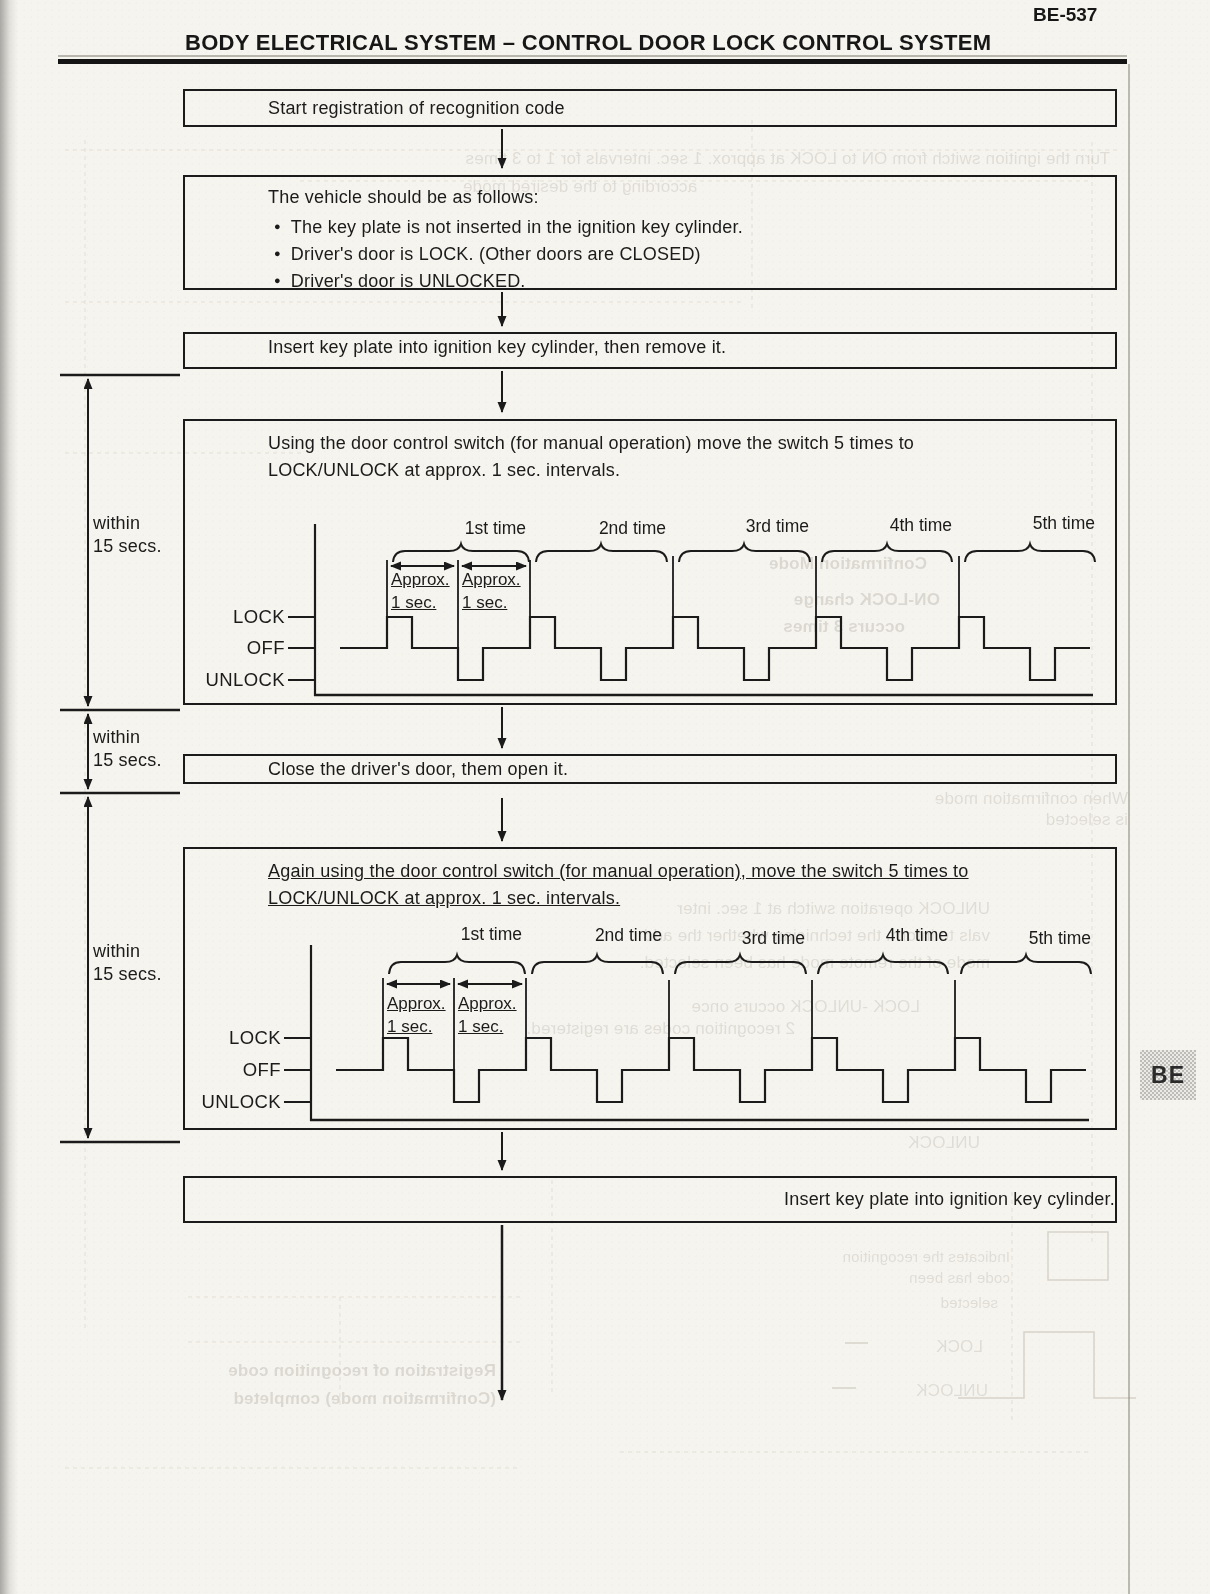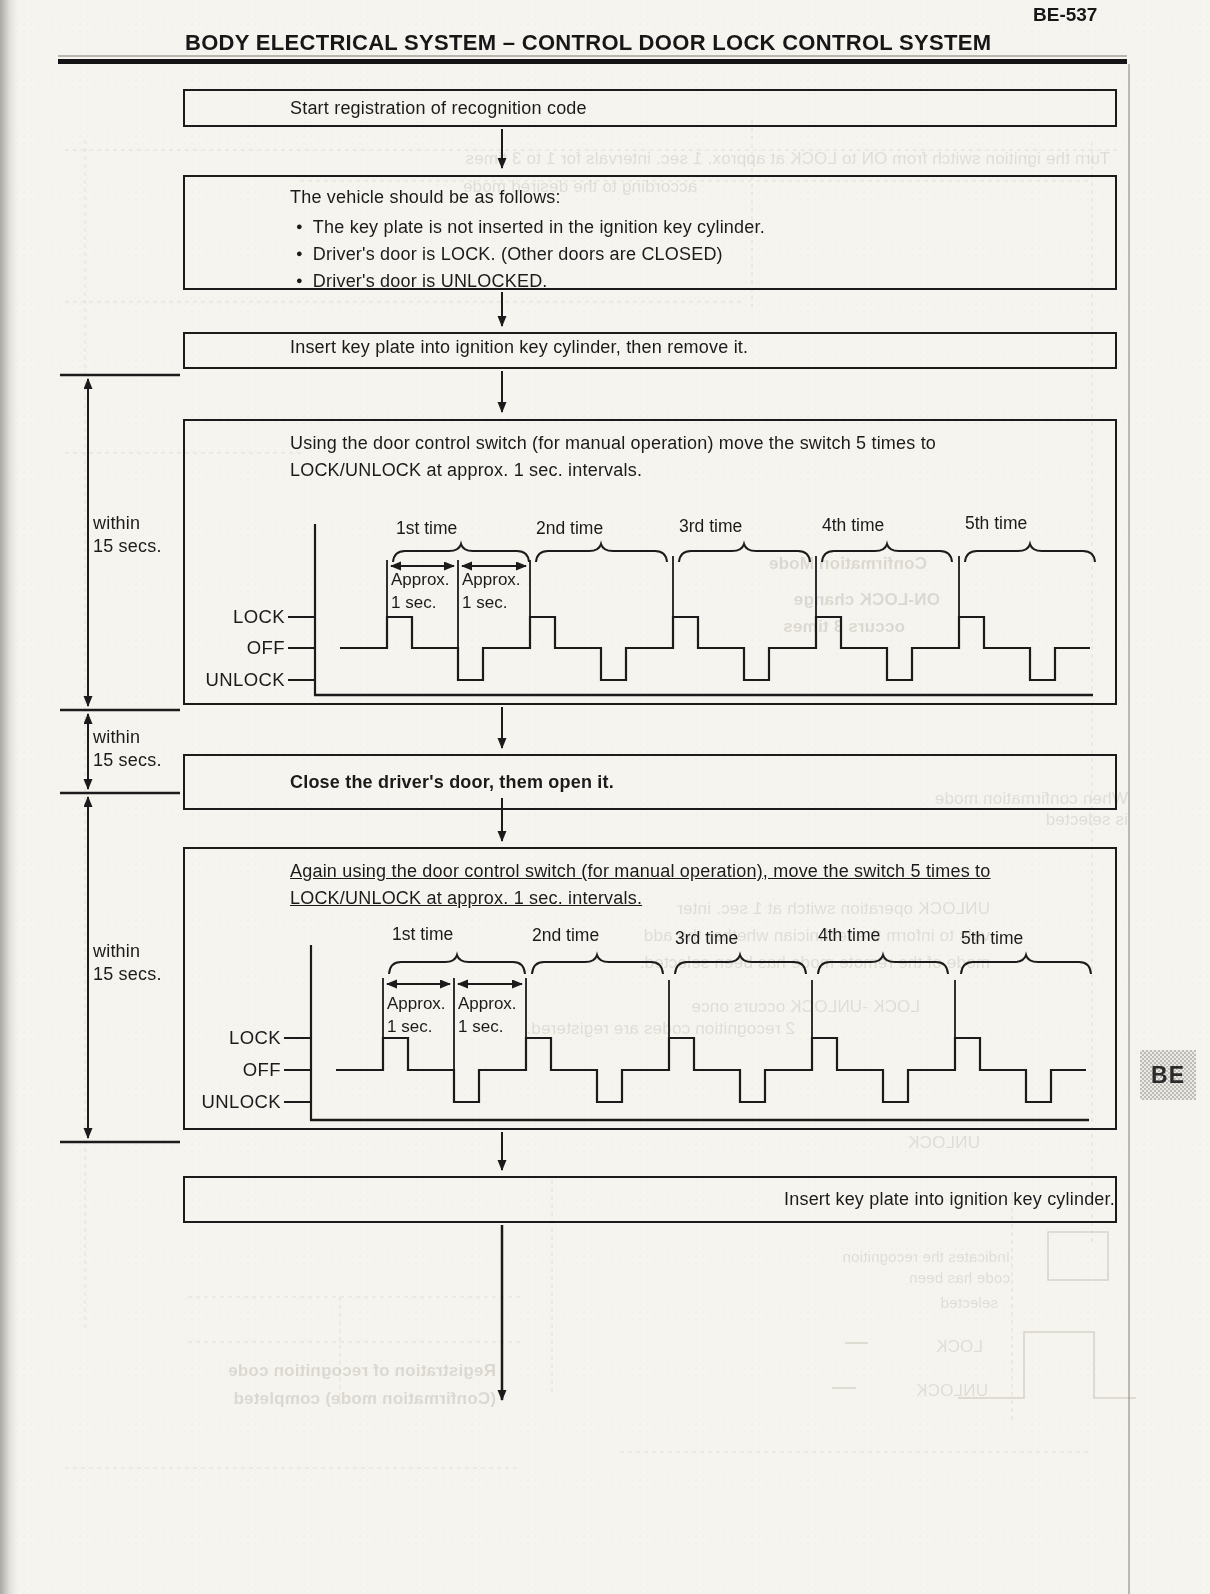--- a/index.html
+++ b/index.html
@@ -14,28 +14,28 @@
   .scan-edge{position:absolute;left:0;top:0;width:18px;height:100%;
     background:linear-gradient(to right, rgba(105,105,102,.55), rgba(150,150,146,.2) 55%, rgba(0,0,0,0));}
   .hdr-title{position:absolute;left:185px;top:30px;font-size:22px;font-weight:bold;letter-spacing:.3px;color:#171717;white-space:nowrap;}
   .hdr-code{position:absolute;left:1033px;top:4px;font-size:19px;font-weight:bold;color:#171717;text-align:center;}
   .rule-thin{position:absolute;left:58px;top:55px;width:1069px;height:2px;background:#b9b6ae;}
   .rule{position:absolute;left:58px;top:59px;width:1069px;height:5px;background:#141414;}
   .fold-line{position:absolute;left:1128px;top:64px;width:2px;height:1530px;background:rgba(140,136,128,.55);}
 
   .box{position:absolute;left:183px;width:934px;border:2.5px solid #1b1b1b;box-sizing:border-box;background:transparent;z-index:5;}
   .box .txt{font-size:18px;line-height:27px;letter-spacing:.2px;}
-  .pad{padding-left:105px;}
+  .pad{padding-left:59px;margin-left:24px;}
   .bullet{display:flex;align-items:baseline;font-size:18px;line-height:25px;letter-spacing:.2px;}
   .bullet .dot{font-size:11px;margin:0 10px 0 6px;position:relative;top:-3px;}
 
   .lbl{position:absolute;z-index:6;}
   .wf-level{width:135px;text-align:right;font-size:18.5px;letter-spacing:.4px;}
-  .wf-time{width:130px;text-align:left;font-size:17.5px;}
-  .wf-approx{width:66px;font-size:17px;line-height:23px;}
+  .wf-time{width:130px;text-align:right;font-size:17.5px;}
+  .wf-approx{width:66px;font-size:17px;line-height:23px;text-decoration:underline;}
   .timing{font-size:18px;line-height:23px;letter-spacing:.2px;}
 
   .ghost{position:absolute;z-index:1;transform:scaleX(-1);color:#716f64;opacity:.17;
     font-size:17px;line-height:21px;letter-spacing:.2px;}
   .ghost.b{font-weight:bold;opacity:.2;}
 
   svg.lines{position:absolute;left:0;top:0;z-index:4;}
   svg.faint{position:absolute;left:0;top:0;z-index:0;}
 
   .tab-be{position:absolute;left:1140px;top:1050px;width:56px;height:50px;z-index:7;
@@ -207,21 +207,21 @@
   </div>
 
   <div class="box" style="top:332px;height:37px;display:flex;">
     <div class="txt pad">Insert key plate into ignition key cylinder, then remove it.</div>
   </div>
 
   <div class="box" style="top:419px;height:286px;padding-top:9px;">
     <div class="txt pad" style="width:690px;">Using the door control switch (for manual operation) move the switch 5 times to LOCK/UNLOCK at approx. 1 sec. intervals.</div>
   </div>
 
-  <div class="box" style="top:754px;height:56px;display:flex;align-items:center;font-weight:bold;">
+  <div class="box" style="top:754px;height:30px;display:flex;align-items:center;">
     <div class="txt pad">Close the driver's door, them open it.</div>
   </div>
 
   <div class="box" style="top:847px;height:283px;padding-top:9px;text-decoration:underline;">
     <div class="txt pad" style="width:712px;">Again using the door control switch (for manual operation), move the switch 5 times to LOCK/UNLOCK at approx. 1 sec. intervals.</div>
   </div>
 
   <div class="box" style="top:1176px;height:47px;display:flex;align-items:center;justify-content:flex-end;">
     <div class="txt pad">Insert key plate into ignition key cylinder.</div>
   </div>

